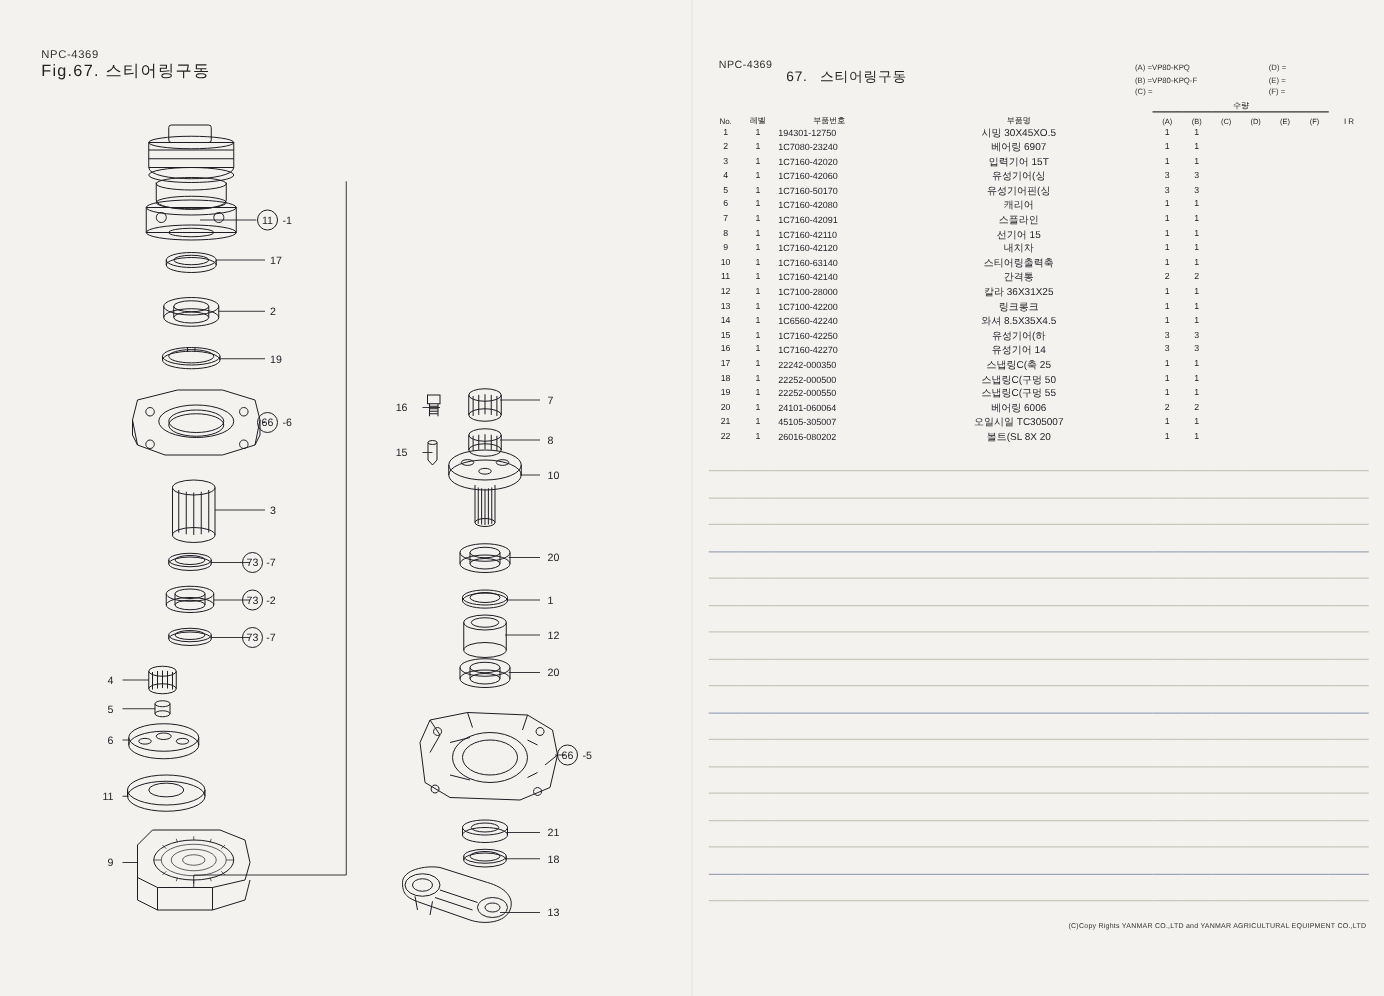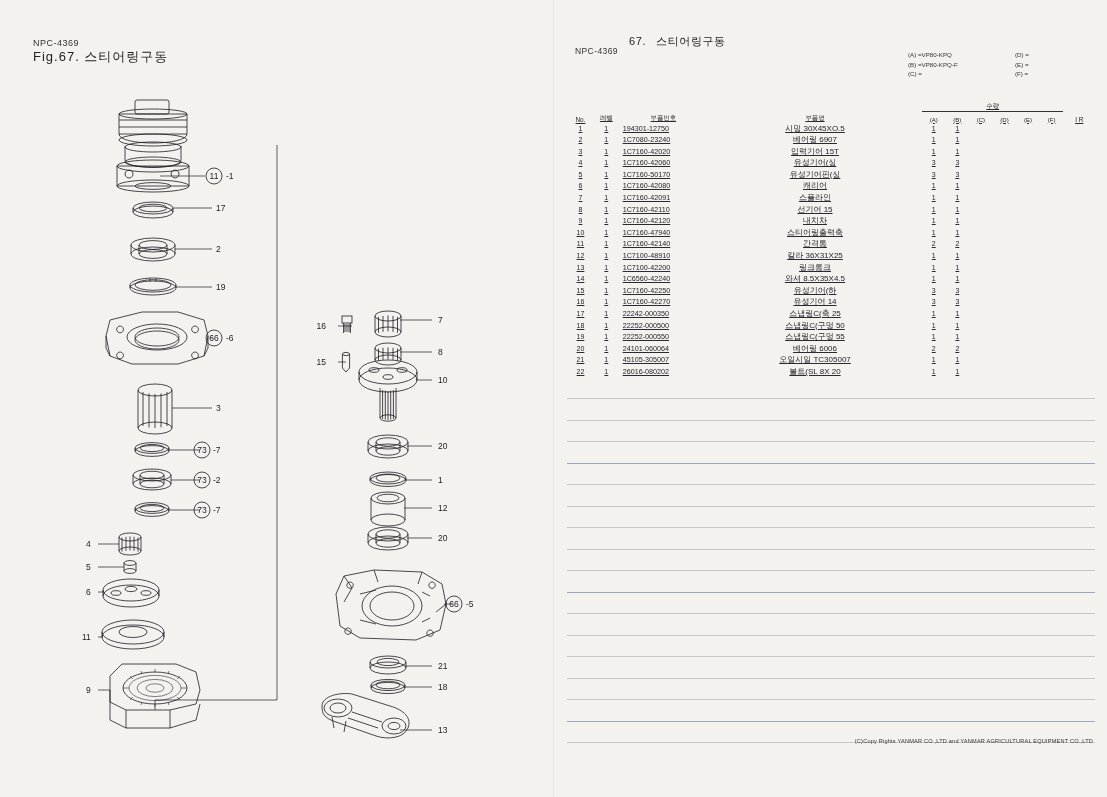--- a/index.html
+++ b/index.html
@@ -19,27 +19,27 @@
   .fig-title{position:absolute;left:33px;top:48px;font-size:13px;color:#222;letter-spacing:1px;}
   .page-number{position:absolute;left:0;right:0;top:745px;text-align:center;font-size:10px;color:#333;}
 
   
   .drawing{position:absolute;left:0;top:90px;width:553px;height:650px;}
   .drawing svg{display:block;}
 
   
   .right-panel{position:absolute;left:553px;top:0;width:554px;height:797px;}
   .r-code{position:absolute;left:22px;top:46px;font-size:8.5px;color:#333;letter-spacing:.4px;}
-  .r-title{position:absolute;left:76px;top:34px;font-size:11px;color:#222;letter-spacing:.6px;}
+  .r-title{position:absolute;left:76px;top:54px;font-size:11px;color:#222;letter-spacing:.6px;}
   .r-title .num{margin-right:10px;}
 
   .applic{position:absolute;left:355px;top:50px;font-size:6.2px;line-height:1.55;color:#333;white-space:pre;}
   .applic-right{position:absolute;left:462px;top:50px;font-size:6.2px;line-height:1.55;color:#333;white-space:pre;}
 
-  table.parts{position:absolute;left:14px;top:98px;width:528px;border-collapse:collapse;font-size:6.4px;text-decoration:underline;}
+  table.parts{position:absolute;left:14px;top:76px;width:528px;border-collapse:collapse;font-size:6.4px;}
   table.parts th, table.parts td{padding:0;vertical-align:bottom;}
   .hdr-row th{font-size:6.4px;font-weight:normal;color:#222;padding-bottom:2px;text-align:center;}
   .hdr-top{height:13px;}
   .hdr-sub th{font-size:6px;height:11px;}
   .col-no{width:24px;text-align:center;}
   .col-lvl{width:22px;text-align:center;}
   .col-pn{width:72px;text-align:left;padding-left:4px !important;}
   .col-name{width:190px;text-align:center;padding-left:4px !important;}
   .col-q{width:21px;text-align:center;}
   .col-ir{width:28px;text-align:center;}
@@ -551,21 +551,21 @@
             <td class="col-q">1</td>
             <td class="col-q"></td>
             <td class="col-q"></td>
             <td class="col-q"></td>
             <td class="col-q"></td>
             <td class="col-ir"></td>
           </tr>
           <tr>
             <td class="col-no">10</td>
             <td class="col-lvl">1</td>
-            <td class="col-pn">1C7160-47940</td>
+            <td class="col-pn">1C7160-63140</td>
             <td class="col-name">스티어링출력축</td>
             <td class="col-q">1</td>
             <td class="col-q">1</td>
             <td class="col-q"></td>
             <td class="col-q"></td>
             <td class="col-q"></td>
             <td class="col-q"></td>
             <td class="col-ir"></td>
           </tr>
           <tr>
@@ -577,21 +577,21 @@
             <td class="col-q">2</td>
             <td class="col-q"></td>
             <td class="col-q"></td>
             <td class="col-q"></td>
             <td class="col-q"></td>
             <td class="col-ir"></td>
           </tr>
           <tr>
             <td class="col-no">12</td>
             <td class="col-lvl">1</td>
-            <td class="col-pn">1C7100-48910</td>
+            <td class="col-pn">1C7100-28000</td>
             <td class="col-name">칼라 36X31X25</td>
             <td class="col-q">1</td>
             <td class="col-q">1</td>
             <td class="col-q"></td>
             <td class="col-q"></td>
             <td class="col-q"></td>
             <td class="col-q"></td>
             <td class="col-ir"></td>
           </tr>
           <tr>

